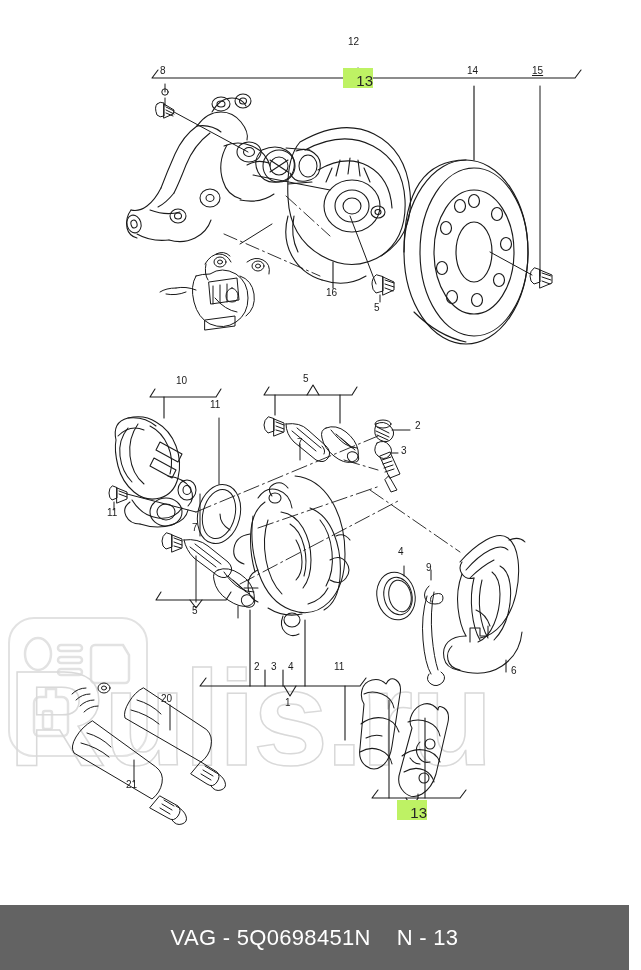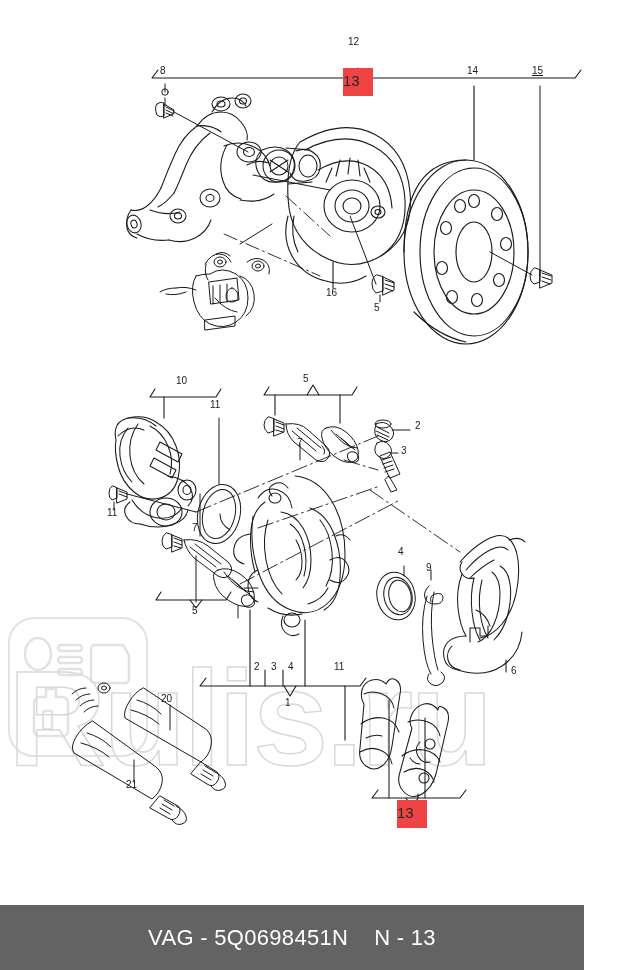--- a/index.html
+++ b/index.html
@@ -40,36 +40,36 @@
     font-family: "Liberation Sans", sans-serif;
     font-size: 10px;
     color: #1a1a1a;
     line-height: 1;
     white-space: nowrap;
     user-select: none;
   }
   
   .hl {
     position: absolute;
-    background: #ef4444;
+    background: #bef264;
     color: #262626;
     font-family: "Liberation Sans", sans-serif;
     font-size: 15px;
     line-height: 26px;
-    text-align: left;
+    text-align: right;
     width: 30px;
-    height: 28px;
+    height: 20px;
     user-select: none;
   }
   
   #footer {
     position: absolute;
     left: 0;
     top: 905px;
-    width: 584px;
+    width: 629px;
     height: 65px;
     background: #636363;
     display: flex;
     align-items: center;
     justify-content: center;
     gap: 26px;
   }
   #footer .ftxt {
     color: #ffffff;
     font-family: "Liberation Sans", sans-serif;

